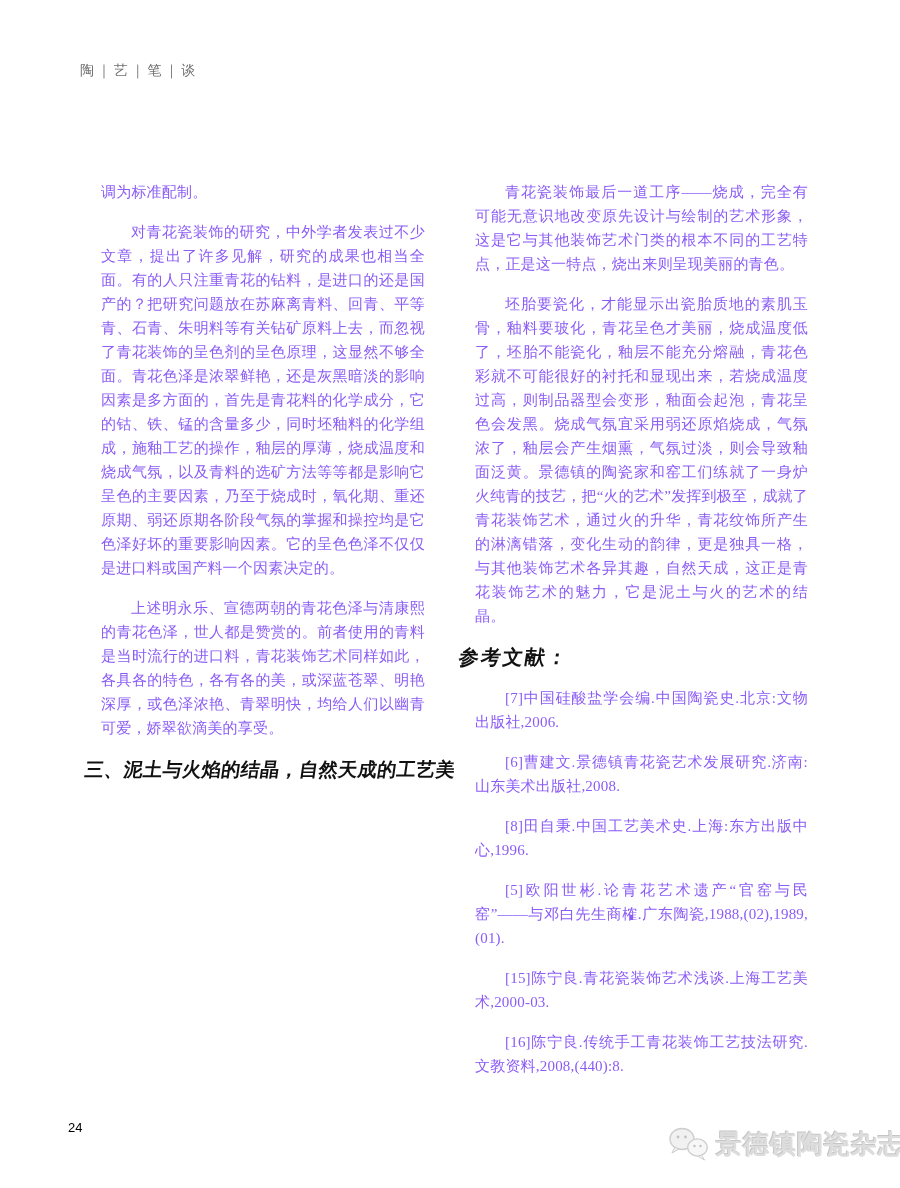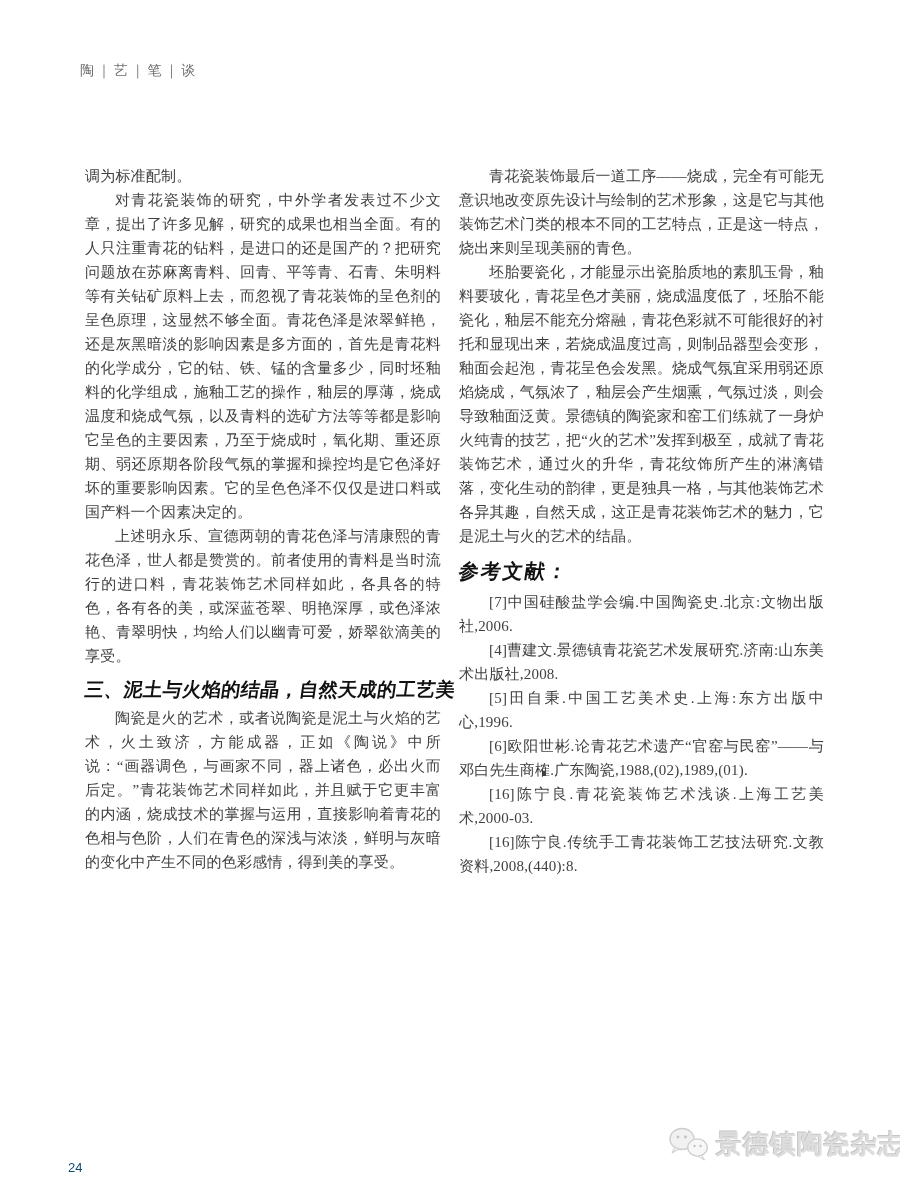--- a/index.html
+++ b/index.html
@@ -23,24 +23,24 @@
     color: #6f6f6f;
     letter-spacing: 3px;
   }
   .col {
     position: absolute;
     top: 164px;
   }
   .col-left  { left: 85px;  width: 356px; }
   .col-right { left: 459px; width: 365px; }
   .body-text {
-    margin: 0;
+    margin: 16px;
     font-size: 15px;
     line-height: 24px;
-    color: #404040;
+    color: #8b5cf6;
     text-align: justify;
     text-indent: 2em;
     letter-spacing: 0.2px;
   }
   .no-indent { text-indent: 0; }
   .script-heading {
     margin: 8px 0 4px 0;
     font-family: "DejaVu Serif", serif;
     font-size: 19px;
     font-weight: 700;
@@ -52,24 +52,24 @@
     white-space: nowrap;
   }
   .refs-heading {
     margin: 10px 0 6px 0;
     font-size: 20px;
     letter-spacing: 2px;
   }
   .ref { text-indent: 2em; }
   .page-number {
     position: absolute;
-    left: 68px; top: 1160px;
+    left: 68px; top: 1120px;
     font-family: "Liberation Sans", "DejaVu Sans", sans-serif;
     font-size: 13px;
-    color: #0c4a6e;
+    color: #000000;
     text-align: center;
   }
   .watermark {
     position: absolute;
     left: 668px; top: 1126px;
     display: flex;
     align-items: center;
     gap: 6px;
   }
   .wm-icon { display: inline-block; width: 42px; height: 36px; }
@@ -90,32 +90,31 @@
 
   <div class="page-header">
     <span>陶｜艺｜笔｜谈</span>
   </div>
 
   <div class="col col-left">
     <p class="body-text no-indent">调为标准配制。</p>
     <p class="body-text">对青花瓷装饰的研究，中外学者发表过不少文章，提出了许多见解，研究的成果也相当全面。有的人只注重青花的钻料，是进口的还是国产的？把研究问题放在苏麻离青料、回青、平等青、石青、朱明料等有关钻矿原料上去，而忽视了青花装饰的呈色剂的呈色原理，这显然不够全面。青花色泽是浓翠鲜艳，还是灰黑暗淡的影响因素是多方面的，首先是青花料的化学成分，它的钴、铁、锰的含量多少，同时坯釉料的化学组成，施釉工艺的操作，釉层的厚薄，烧成温度和烧成气氛，以及青料的选矿方法等等都是影响它呈色的主要因素，乃至于烧成时，氧化期、重还原期、弱还原期各阶段气氛的掌握和操控均是它色泽好坏的重要影响因素。它的呈色色泽不仅仅是进口料或国产料一个因素决定的。</p>
     <p class="body-text">上述明永乐、宣德两朝的青花色泽与清康熙的青花色泽，世人都是赞赏的。前者使用的青料是当时流行的进口料，青花装饰艺术同样如此，各具各的特色，各有各的美，或深蓝苍翠、明艳深厚，或色泽浓艳、青翠明快，均给人们以幽青可爱，娇翠欲滴美的享受。</p>
     <h3 class="script-heading">三、泥土与火焰的结晶，自然天成的工艺美</h3>
-    <p class="body-text">陶瓷是火的艺术，或者说陶瓷是泥土与火焰的艺术，火土致济，方能成器，正如《陶说》中所说：“画器调色，与画家不同，器上诸色，必出火而后定。”青花装饰艺术同样如此，并且赋于它更丰富的内涵，烧成技术的掌握与运用，直接影响着青花的色相与色阶，人们在青色的深浅与浓淡，鲜明与灰暗的变化中产生不同的色彩感情，得到美的享受。</p>
   </div>
 
   <div class="col col-right">
     <p class="body-text">青花瓷装饰最后一道工序——烧成，完全有可能无意识地改变原先设计与绘制的艺术形象，这是它与其他装饰艺术门类的根本不同的工艺特点，正是这一特点，烧出来则呈现美丽的青色。</p>
     <p class="body-text">坯胎要瓷化，才能显示出瓷胎质地的素肌玉骨，釉料要玻化，青花呈色才美丽，烧成温度低了，坯胎不能瓷化，釉层不能充分熔融，青花色彩就不可能很好的衬托和显现出来，若烧成温度过高，则制品器型会变形，釉面会起泡，青花呈色会发黑。烧成气氛宜采用弱还原焰烧成，气氛浓了，釉层会产生烟熏，气氛过淡，则会导致釉面泛黄。景德镇的陶瓷家和窑工们练就了一身炉火纯青的技艺，把“火的艺术”发挥到极至，成就了青花装饰艺术，通过火的升华，青花纹饰所产生的淋漓错落，变化生动的韵律，更是独具一格，与其他装饰艺术各异其趣，自然天成，这正是青花装饰艺术的魅力，它是泥土与火的艺术的结晶。</p>
     <h3 class="script-heading refs-heading">参考文献：</h3>
     <p class="body-text ref">[7]中国硅酸盐学会编.中国陶瓷史.北京:文物出版社,2006.</p>
-    <p class="body-text ref">[4]曹建文.景德镇青花瓷艺术发展研究.济南:山东美术出版社,2008.</p>
-    <p class="body-text ref">[5]田自秉.中国工艺美术史.上海:东方出版中心,1996.</p>
-    <p class="body-text ref">[6]欧阳世彬.论青花艺术遗产“官窑与民窑”——与邓白先生商榷.广东陶瓷,1988,(02),1989,(01).</p>
-    <p class="body-text ref">[16]陈宁良.青花瓷装饰艺术浅谈.上海工艺美术,2000-03.</p>
+    <p class="body-text ref">[6]曹建文.景德镇青花瓷艺术发展研究.济南:山东美术出版社,2008.</p>
+    <p class="body-text ref">[8]田自秉.中国工艺美术史.上海:东方出版中心,1996.</p>
+    <p class="body-text ref">[5]欧阳世彬.论青花艺术遗产“官窑与民窑”——与邓白先生商榷.广东陶瓷,1988,(02),1989,(01).</p>
+    <p class="body-text ref">[15]陈宁良.青花瓷装饰艺术浅谈.上海工艺美术,2000-03.</p>
     <p class="body-text ref">[16]陈宁良.传统手工青花装饰工艺技法研究.文教资料,2008,(440):8.</p>
   </div>
 
   <div class="page-number">24</div>
 
   <div class="watermark">
     <span class="wm-icon">
       <svg width="42" height="36" viewBox="0 0 42 36" xmlns="http://www.w3.org/2000/svg">
         <ellipse cx="14" cy="13" rx="12" ry="10.5" fill="#f1f1f1" stroke="#cdcdcd" stroke-width="1.4"></ellipse>
         <polygon points="7,21 4,27 11,23" fill="#f1f1f1" stroke="#cdcdcd" stroke-width="1"></polygon>

